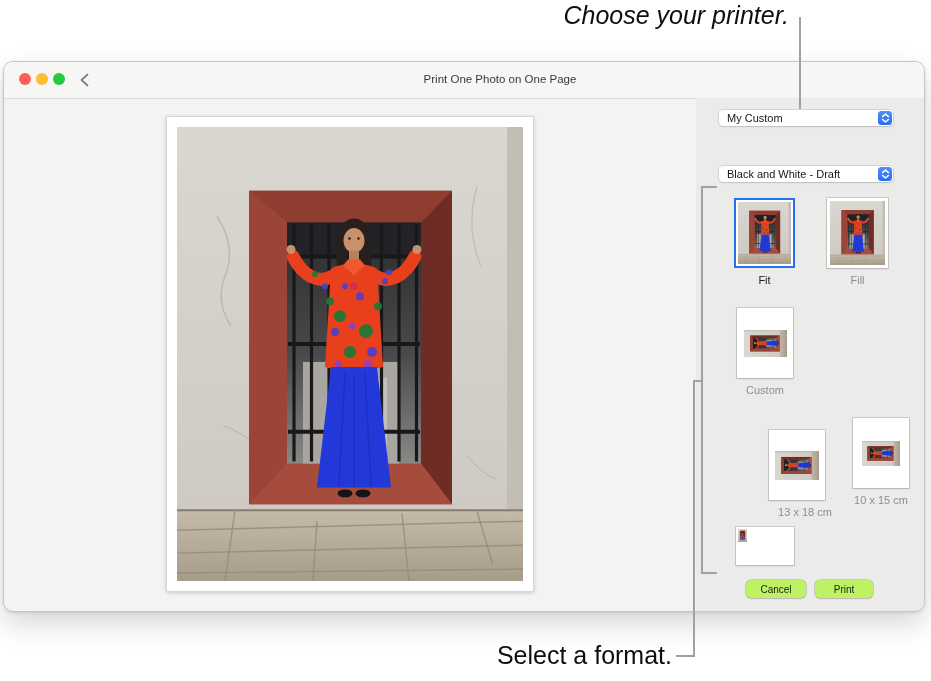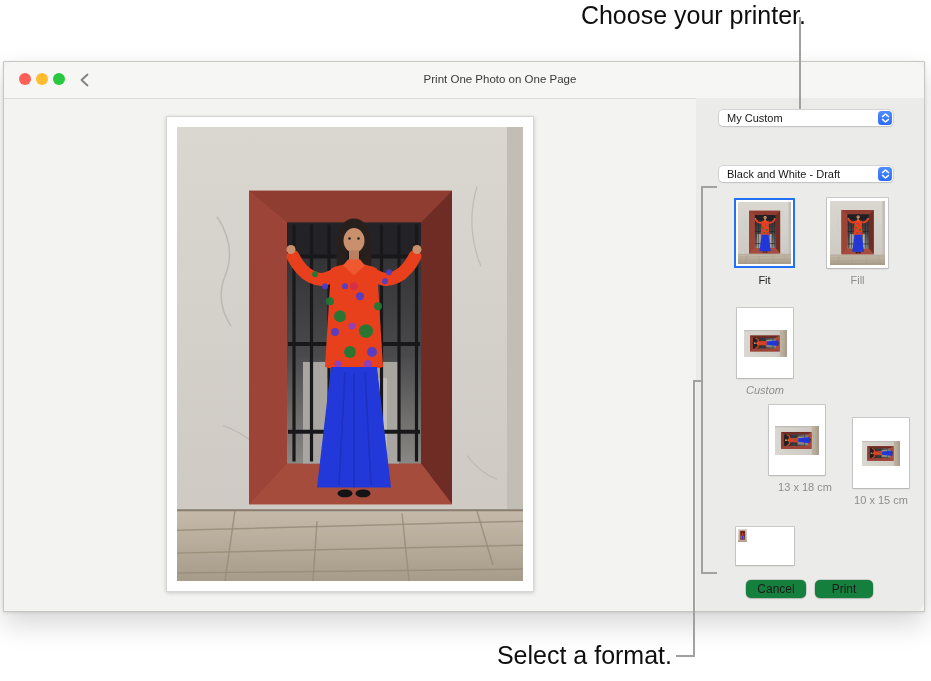--- a/index.html
+++ b/index.html
@@ -3,35 +3,35 @@
 <meta charset="utf-8">
 <style>
   html,body{margin:0;padding:0;}
   body{
     width:931px;height:681px;position:relative;background:#ffffff;
     font-family:"Liberation Sans",sans-serif;overflow:hidden;
     -webkit-font-smoothing:antialiased;
   }
   
   .callout{position:absolute;font-size:25px;color:#0e0e0e;white-space:nowrap;}
-  #callout-printer{top:1px;right:125px;}
+  #callout-printer{top:1px;right:142px;font-style:italic;}
   #callout-format{top:641px;right:259px;text-align:right;}
   .line{position:absolute;background:#a1a1a1;z-index:40;}
   #line-printer{left:799px;top:17px;width:2px;height:92px;}
   #bracket-v{left:701px;top:186px;width:2px;height:388px;}
   #bracket-t{left:701px;top:186px;width:16px;height:2px;}
   #bracket-b{left:701px;top:572px;width:16px;height:2px;}
   #conn-v{left:693px;top:380px;width:2px;height:277px;}
   #conn-h1{left:693px;top:380px;width:10px;height:2px;}
   #conn-h2{left:676px;top:655px;width:19px;height:2px;}
 
   
   #window{
     position:absolute;left:3px;top:61px;width:922px;height:551px;
-    background:#f3f3f2;border:1px solid #c6c6c5;border-radius:1px;
+    background:#f3f3f2;border:1px solid #c6c6c5;border-radius:10px;
     box-shadow:0 12px 28px rgba(0,0,0,.16), 0 1px 3px rgba(0,0,0,.10);
     box-sizing:border-box;
   }
   .titlebar{
     position:absolute;left:0;top:0;right:0;height:36px;background:#f6f6f5;
     border-bottom:1px solid #dbdbda;border-radius:9px 9px 0 0;
   }
   .light{position:absolute;top:11px;width:12px;height:12px;border-radius:50%;}
   #light-close{left:15px;background:#ff5f57;}
   #light-min{left:32px;background:#febc2e;}
@@ -75,35 +75,35 @@
   }
   .thumb svg{display:block;}
   .thumb.selected{
     box-shadow:none;border:2px solid #2470f5;padding:2px;
   }
   .thumb.full{padding:2px;}
   .fmt-label{margin-top:6px;text-align:center;font-size:11px;color:#8e8e8e;white-space:nowrap;}
   .fmt-label.selected{color:#222;}
   #cell-fit{left:730px;top:136px;width:61px;}
   #cell-fill{left:823px;top:136px;width:61px;}
-  #cell-custom{left:733px;top:246px;width:56px;font-style:italic;}
+  #cell-custom{left:733px;top:246px;width:56px;}
   #cell-2025{left:825px;top:246px;width:56px;}
-  #cell-1318{left:733px;top:343px;width:72px;padding-left:32px;}
+  #cell-1318{left:733px;top:368px;width:72px;padding-left:32px;}
   #cell-1015{left:825px;top:356px;width:56px;padding-left:24px;}
   #cell-mini{left:732px;top:465px;width:58px;}
   .t-lg{width:61px;height:70px;}
   .t-md{width:56px;height:70px;}
   .t-mini{width:58px;height:38px;}
   .mini-photo{position:absolute;left:2px;top:2px;}
 
   
   .btn{
-    position:absolute;height:18px;background:#15803d;border-radius:5px;
+    position:absolute;height:18px;background:#bef264;border-radius:5px;
     box-shadow:0 0 0 .5px rgba(0,0,0,.22), 0 .5px 1.5px rgba(0,0,0,.12);
-    font-size:12px;color:#1c1c1c;display:flex;align-items:center;justify-content:center;
+    font-size:10px;color:#1c1c1c;display:flex;align-items:center;justify-content:center;
   }
   #btn-cancel{left:742px;top:518px;width:60px;}
   #btn-print{left:811px;top:518px;width:58px;}
 </style>
 </head>
 <body>
 
 <svg width="0" height="0" style="position:absolute" aria-hidden="true">
   <defs>
     <linearGradient id="wallg" x1="0" y1="0" x2="0" y2="1">

